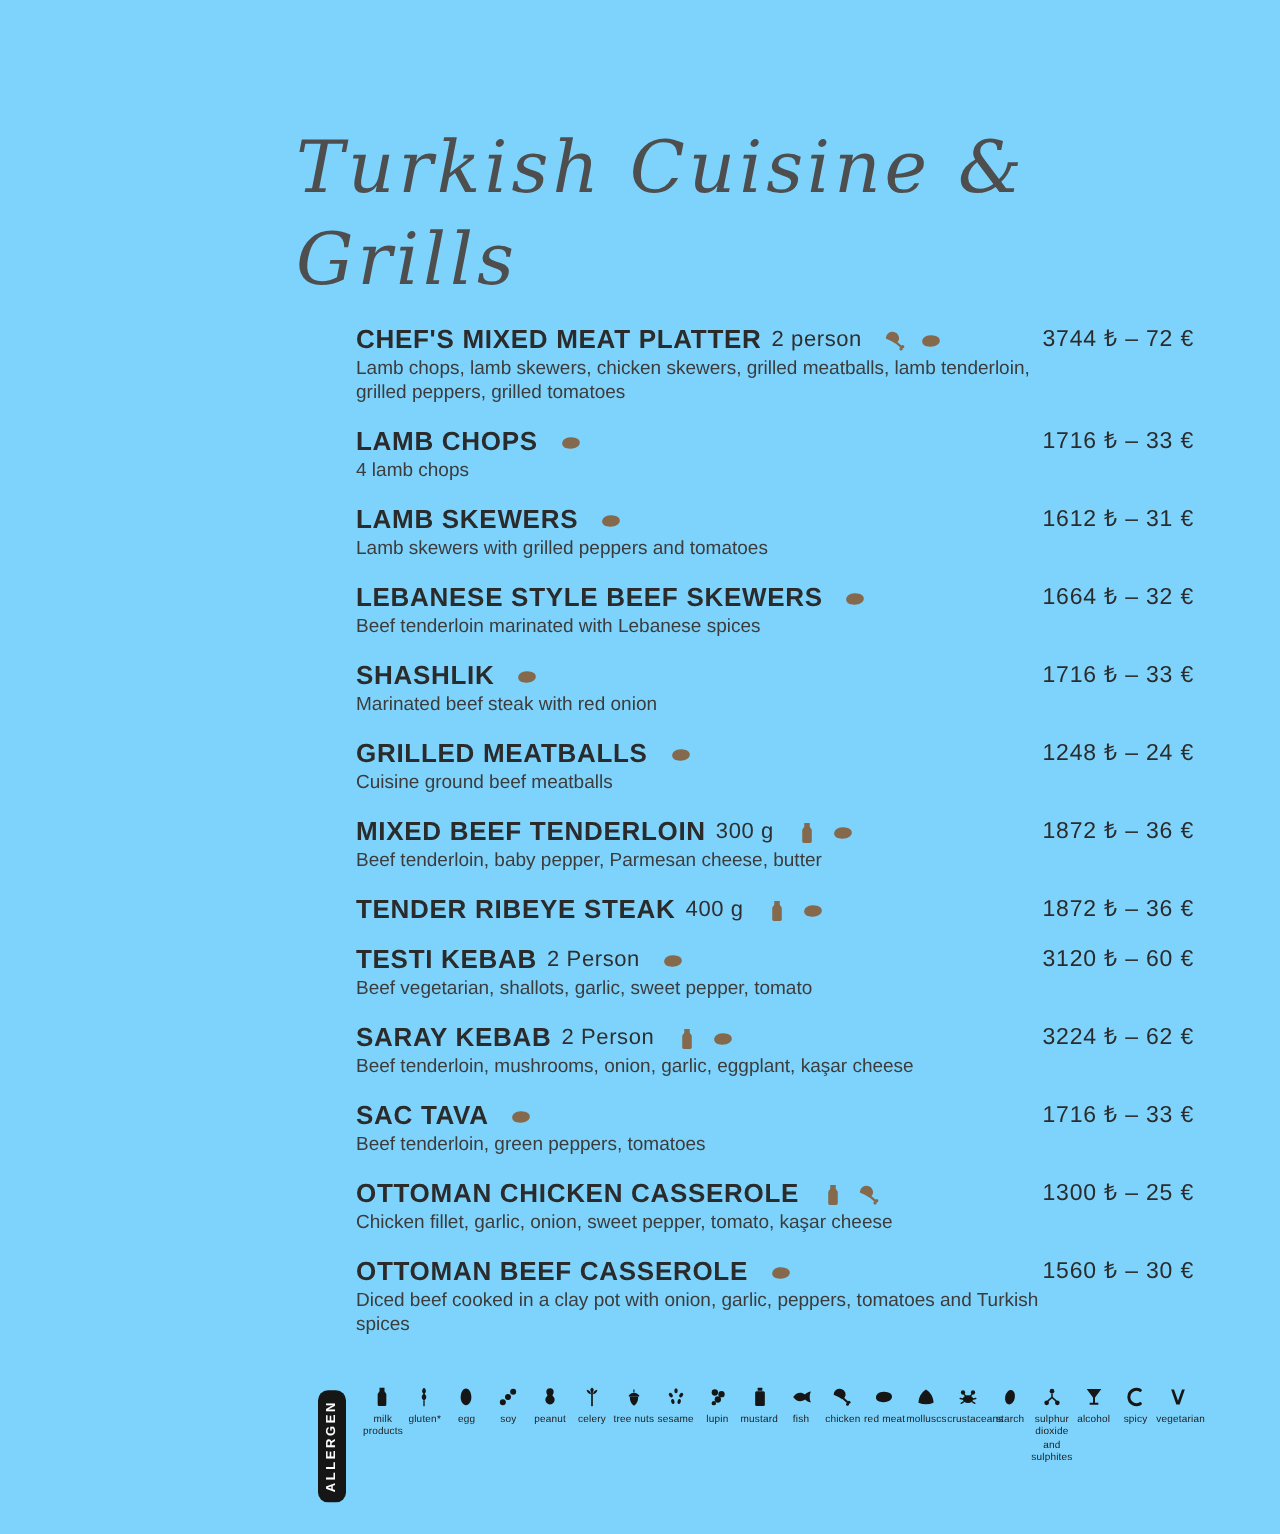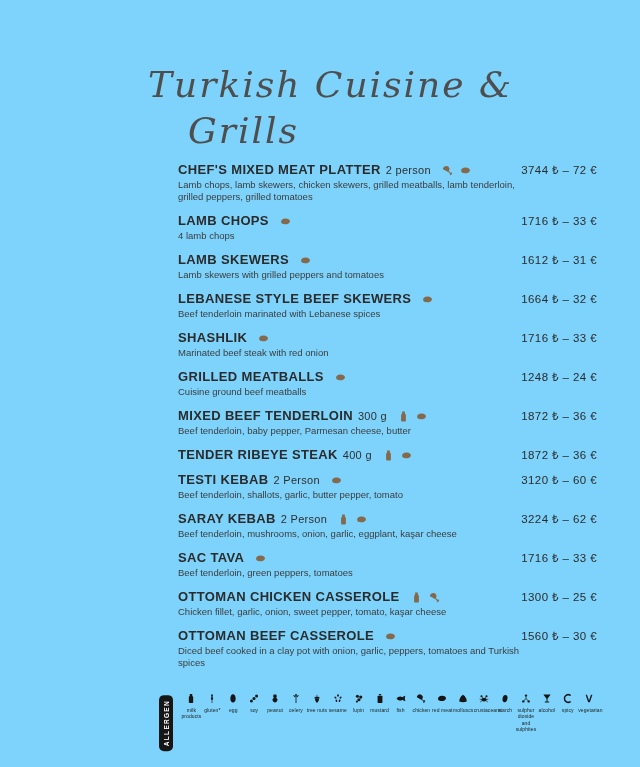--- a/index.html
+++ b/index.html
@@ -6,21 +6,21 @@
   .page {
     position:relative; width:640px; height:767px; background:#7dd3fc;
     font-family:"Liberation Sans", sans-serif; color:#2e2e2e; overflow:hidden;
   }
   
   .script-title {
     position:absolute; left:148px; top:62px;
     font-family:"DejaVu Serif", serif; font-style:italic; font-weight:400;
     color:#4e4e4e; font-size:36px; line-height:1.28; letter-spacing:2px;
   }
-  .script-title .line2 { margin-left:40px; }
+  .script-title .line2 { }
   
   .menu { position:absolute; left:178px; top:163px; width:419px; }
   .item { margin-bottom:11px; }
   .trow { display:flex; align-items:flex-end; line-height:14px; }
   .ttl  { font-weight:700; font-size:13px; letter-spacing:0.35px; color:#2b2b2b; white-space:nowrap; }
   .sfx  { font-size:11px; margin-left:5px; letter-spacing:0.3px; color:#2f2f2f; white-space:nowrap; }
   .icons{ display:flex; gap:5px; margin-left:10px; align-self:center; color:#85694c; }
   .icons svg { width:13px; height:11px; display:block; }
   .price{ margin-left:auto; font-size:11.5px; letter-spacing:0.4px; white-space:nowrap; color:#2b2b2b; font-weight:500; padding-left:12px; }
   .desc { font-size:9.5px; color:#3c3c3c; line-height:12px; margin-top:2px; white-space:pre-line; max-width:370px; }
@@ -166,21 +166,21 @@
         <div class="trow">
           <span class="ttl">TESTI KEBAB</span>
           <span class="sfx">2 Person</span>
           <span class="icons">
             <svg viewBox="0 0 12 12" fill="currentColor">
               <path d="M1.2,6.6C1,4.4 3.1,2.7 6.1,2.8C9.2,2.9 11,4.2 10.8,6C10.6,7.9 8.3,9.2 5.5,9.1C3.1,9 1.4,8.3 1.2,6.6Z"></path>
             </svg>
           </span>
           <span class="price">3120 ₺ – 60 €</span>
         </div>
-        <div class="desc">Beef tenderloin, shallots, garlic, butter pepper, tomato</div>
+        <div class="desc">Beef vegetarian, shallots, garlic, sweet pepper, tomato</div>
       </div>
       <div class="item">
         <div class="trow">
           <span class="ttl">SARAY KEBAB</span>
           <span class="sfx">2 Person</span>
           <span class="icons">
             <svg viewBox="0 0 12 12" fill="currentColor">
               <path d="M4.5,0.5h3v2.1l1.1,1.6v6.3a0.9,0.9 0 0 1 -0.9,0.9H4.3a0.9,0.9 0 0 1 -0.9,-0.9V4.2l1.1,-1.6Z"></path>
             </svg>
             <svg viewBox="0 0 12 12" fill="currentColor">

